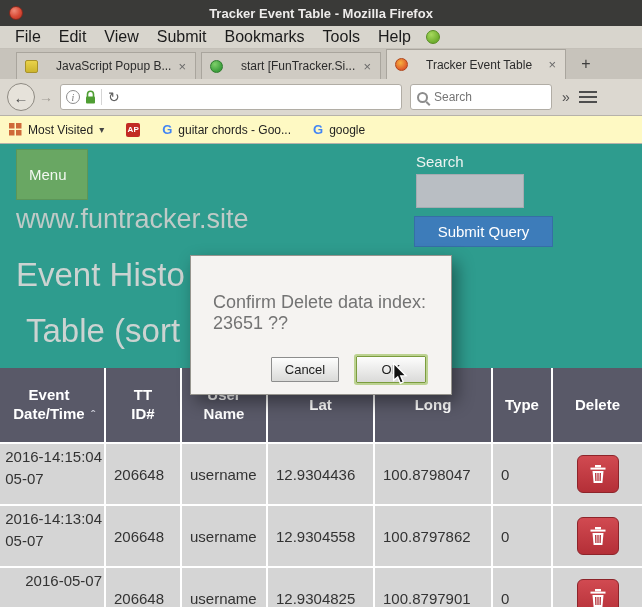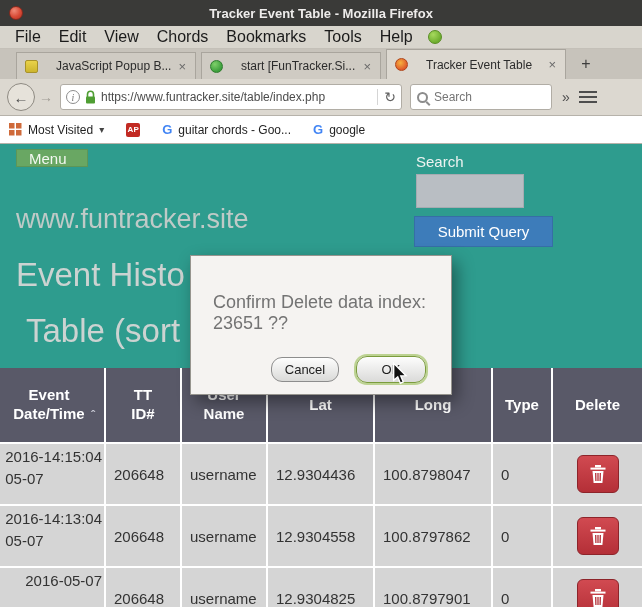--- a/index.html
+++ b/index.html
@@ -41,31 +41,31 @@
   .reload-icon { color:#5f5f5f; font-size:14px; border-left:1px solid #d5d5d5; padding-left:6px; }
   .searchbar { width:142px; height:26px; background:#fff; border:1px solid #b1ada5; border-radius:3px;
     display:flex; align-items:center; padding:0 6px; gap:6px; margin-left:8px; }
   .search-glyph { position:relative; width:11px; height:11px; flex:0 0 11px; border:2px solid #8c8c8c; border-radius:50%; }
   .search-glyph::after { content:""; position:absolute; width:2px; height:5px; background:#8c8c8c; transform:rotate(-45deg); left:8px; top:7px; }
   .search-input { border:none; outline:none; width:100%; font-size:12px; color:#444; background:transparent; font-family:"Liberation Sans", sans-serif; }
   .overflow-btn { margin:0 9px 0 10px; color:#4e4e4e; font-size:14px; }
   .hamburger { width:18px; display:flex; flex-direction:column; gap:3px; margin-right:6px; }
   .hamburger span { height:2px; background:#4e4e4e; }
 
-  .bookmarksbar { height:28px; background:#ffffff; border-bottom:1px solid #b6b2aa; display:flex; align-items:center; padding:0 9px; gap:22px; font-size:12px; color:#1f1f1f; }
+  .bookmarksbar { height:28px; background:#fef9c3; border-bottom:1px solid #b6b2aa; display:flex; align-items:center; padding:0 9px; gap:22px; font-size:12px; color:#1f1f1f; }
   .bookmark { display:flex; align-items:center; gap:6px; }
   .ap-icon { width:14px; height:14px; background:#c22a23; color:#fff; font-size:8px; font-weight:bold;
     display:flex; align-items:center; justify-content:center; border-radius:2px; }
   .g-icon { color:#4285f4; font-weight:bold; font-size:13px; }
   .bm-caret { font-size:10px; color:#444; }
 
   
   .content { position:absolute; left:0; top:144px; width:642px; height:463px; background:#2e9c8e; overflow:hidden; }
 
-  .menu-button { position:absolute; left:16px; top:5px; width:72px; height:18px; background:#69a763; border:1px solid #5d9657;
+  .menu-button { position:absolute; left:16px; top:5px; width:72px; height:51px; background:#69a763; border:1px solid #5d9657;
     color:#f3f8f1; font-size:15px; display:flex; align-items:center; padding-left:12px; }
   .page-search-label { position:absolute; left:416px; top:9px; color:#eef3f1; font-size:15px; }
   .page-search-input { position:absolute; left:416px; top:30px; width:108px; height:34px; background:#b9bec3; border:1px solid #a6abb1; }
   .submit-btn { position:absolute; left:414px; top:72px; width:139px; height:31px; background:#3d7cba; border:1px solid #366ea6;
     color:#fff; font-size:15px; display:flex; align-items:center; justify-content:center; }
   .site-text { position:absolute; left:16px; top:60px; font-size:27px; color:#bfcac7; }
   .heading1 { position:absolute; left:16px; top:112px; font-size:33px; color:#ccd3d1; }
   .heading2 { position:absolute; left:16px; top:168px; font-size:33px; color:#ccd3d1;margin-left:10px; }
 
   
@@ -81,38 +81,38 @@
   .td.c-date { flex-direction:row; align-items:flex-start; justify-content:flex-end; line-height:1.45; }
   .td.c-del { justify-content:center; padding:0; }
   .del-btn { width:42px; height:38px; border-radius:6px; background:linear-gradient(#d14a51,#b42f37); border:1px solid #8d242a;
     display:flex; align-items:center; justify-content:center; }
 
   
   .dialog { position:absolute; left:190px; top:111px; width:262px; height:140px; background:#f5f3f1;
     border:1px solid #96948e; box-shadow:5px 7px 16px rgba(0,0,0,.4); z-index:10; }
   .dialog-msg { position:absolute; left:22px; top:36px; font-size:18px; color:#737373; }
   .dlg-btn { position:absolute; height:25px; background:linear-gradient(#fdfdfd,#dadad8); border:1px solid #8d8d8d;
-    border-radius:11px; font-size:13px; color:#1d1d1d; display:flex; align-items:center; justify-content:center; }
+    border-radius:1px; font-size:13px; color:#1d1d1d; display:flex; align-items:center; justify-content:center; }
   .dlg-cancel { left:80px; top:101px; width:68px; }
   .dlg-ok { left:165px; top:100px; width:70px; height:27px; border:1px solid #7b9c3e; box-shadow:0 0 0 2px rgba(150,188,82,.6); }
   .cursor { position:absolute; left:392px; top:218px; z-index:20; }
 </style>
 </head>
 <body>
 
 <div class="titlebar">
   <span class="close-btn"></span>
   <span class="title-text">Tracker Event Table - Mozilla Firefox</span>
 </div>
 
 <div class="menubar">
   <span class="menu-item">File</span>
   <span class="menu-item">Edit</span>
   <span class="menu-item">View</span>
-  <span class="menu-item">Chords</span>
+  <span class="menu-item">Submit</span>
   <span class="menu-item">Bookmarks</span>
   <span class="menu-item">Tools</span>
   <span class="menu-item">Help</span>
   <span class="addon-icon"></span>
 </div>
 
 <div class="tabbar">
   <div class="tab">
     <span class="tab-icon js"></span>
     <span class="tab-label">JavaScript Popup B...</span>
@@ -133,21 +133,20 @@
 
 <div class="navbar">
   <div class="nav-back">←</div>
   <div class="nav-forward">→</div>
   <div class="urlbar">
     <span class="info-icon">i</span>
     <svg width="11" height="14" viewBox="0 0 11 14">
       <path d="M2.5 7V4.2a3 3 0 0 1 6 0V7" fill="none" stroke="#4f9e33" stroke-width="1.6"></path>
       <rect x="1" y="6.5" width="9" height="7" rx="1" fill="#4f9e33"></rect>
     </svg>
-    <span class="url-text">https://www.funtracker.site/table/index.php</span>
     <span class="reload-icon">↻</span>
   </div>
   <div class="searchbar">
     <span class="search-glyph"></span>
     <input class="search-input" placeholder="Search" style="">
   </div>
   <span class="overflow-btn">»</span>
   <div class="hamburger">
       <span></span>
       <span></span>

